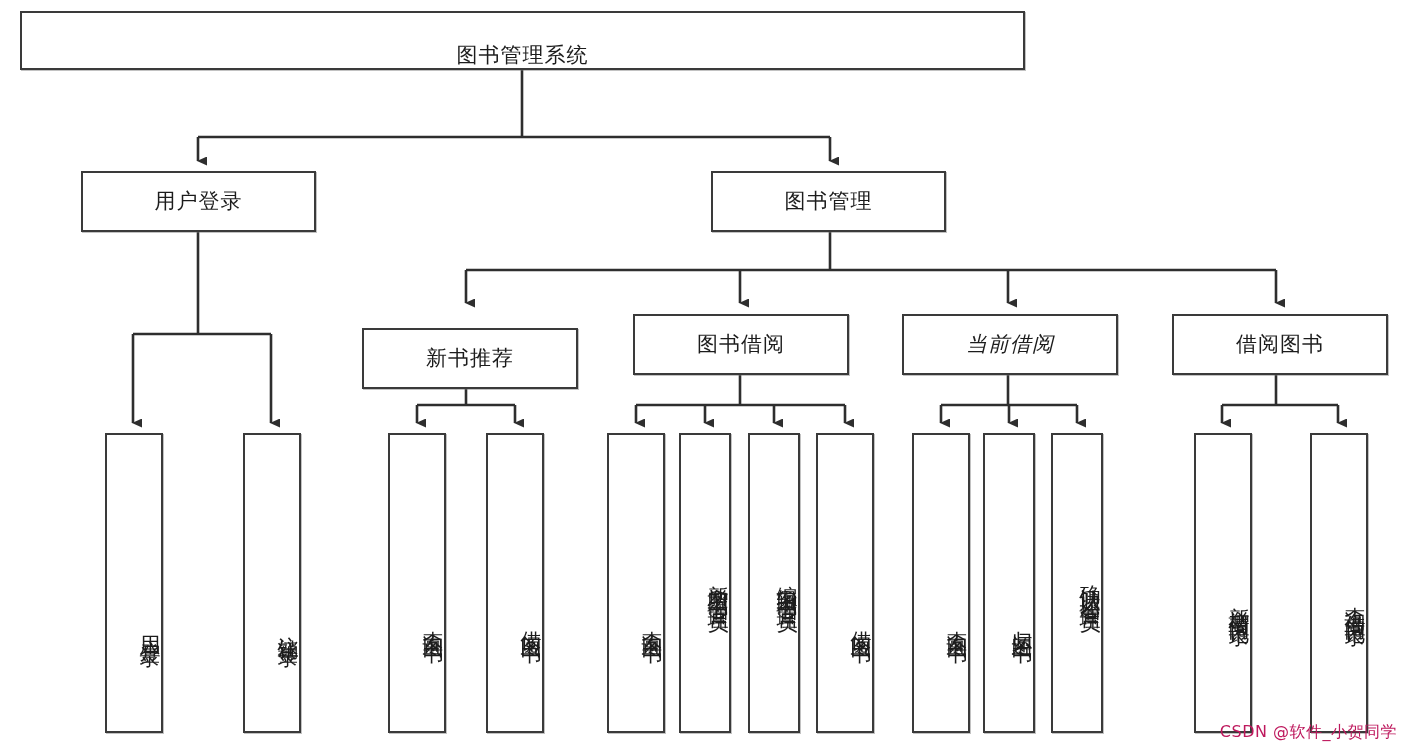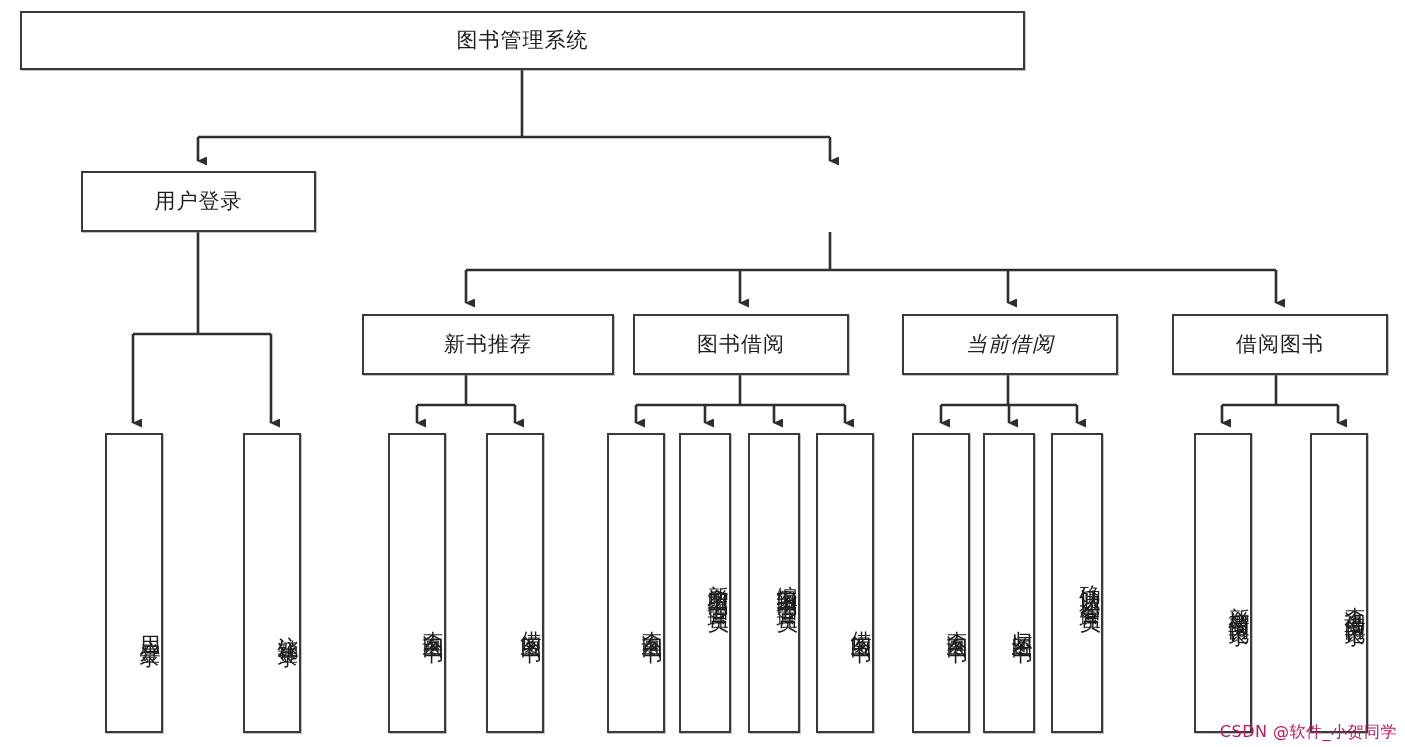--- a/index.html
+++ b/index.html
@@ -120,29 +120,32 @@
       <path d="M 1009,405 L 1009,423" marker-end="url(#arrowhead)"></path>
       <path d="M 1077,405 L 1077,423" marker-end="url(#arrowhead)"></path>
 
       <path d="M 1276,375 L 1276,405"></path>
       <path d="M 1222,405 L 1338,405"></path>
       <path d="M 1222,405 L 1222,423" marker-end="url(#arrowhead)"></path>
       <path d="M 1338,405 L 1338,423" marker-end="url(#arrowhead)"></path>
     </g>
   </svg>
 
-  <div class="node horiz" style="left:20px; top:11px; width:1005px; height:59px;">
+  <div class="node horiz" style="left:20px; top:11px; width:1005px; height:59px;align-items:flex-end;">
     <span class="label">图书管理系统</span>
   </div>
 
   <div class="node horiz" style="left:81px; top:171px; width:235px; height:61px;">
     <span class="label">用户登录</span>
   </div>
-
-  <div class="node horiz" style="left:362px; top:314px; width:252px; height:61px;">
+  <div class="node horiz" style="left:711px; top:171px; width:235px; height:61px;">
+    <span class="label">图书管理</span>
+  </div>
+
+  <div class="node horiz" style="left:362px; top:328px; width:216px; height:61px;">
     <span class="label">新书推荐</span>
   </div>
   <div class="node horiz" style="left:633px; top:314px; width:216px; height:61px;">
     <span class="label">图书借阅</span>
   </div>
   <div class="node horiz" style="left:902px; top:314px; width:216px; height:61px;font-style:italic;">
     <span class="label">当前借阅</span>
   </div>
   <div class="node horiz" style="left:1172px; top:314px; width:216px; height:61px;">
     <span class="label">借阅图书</span>

